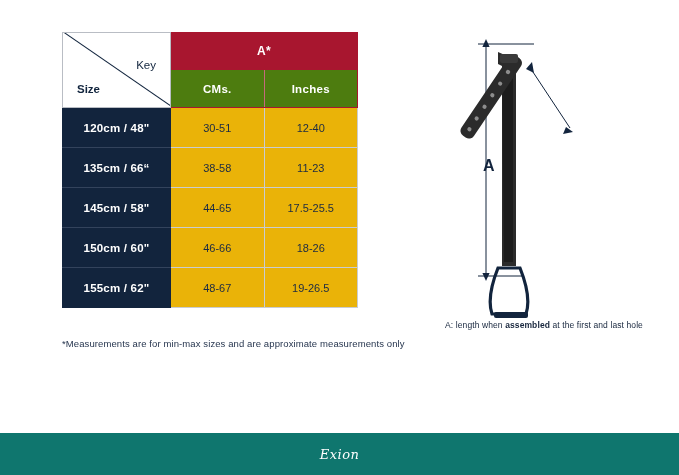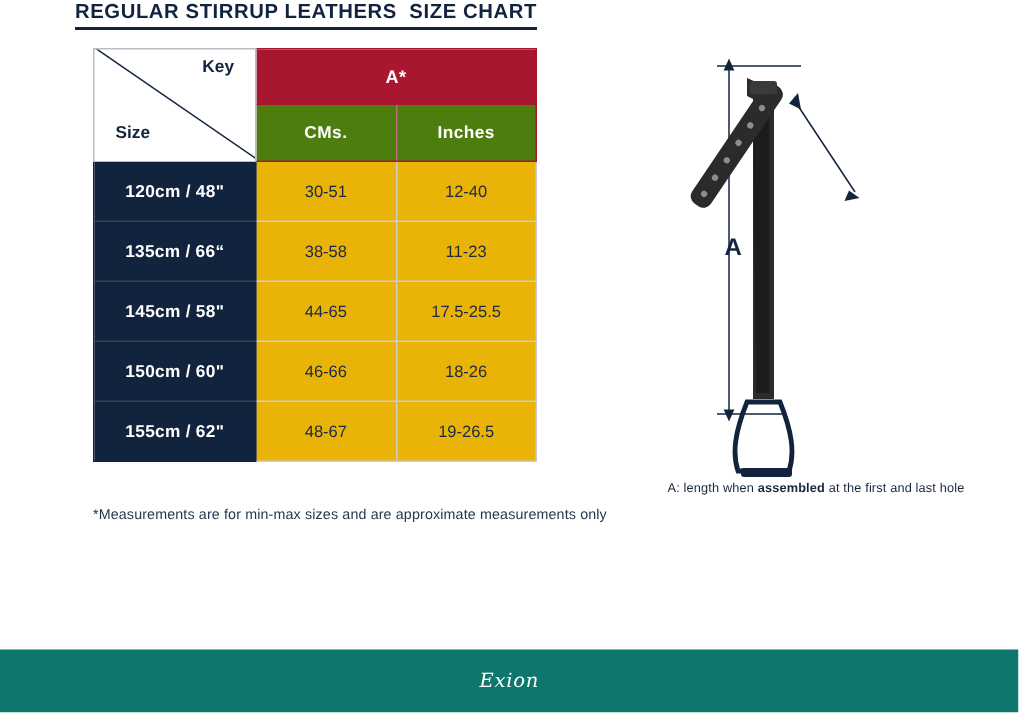--- a/index.html
+++ b/index.html
@@ -66,23 +66,23 @@
     content: "";
     position: absolute;
     left: -6px; top: -6px;
     width: 140px; height: 108px;
     border-top: 1px solid #11243d;
     transform-origin: 0 0;
     transform: rotate(34.5deg);
   }
   .corner .key-label {
     position: absolute;
-    right: 14px; top: 6px;
-    font-size: 11.5px;
-    font-weight: bold;
+    right: 14px; top: 26px;
+    font-size: 11.5px;
+    font-weight: normal;
     color: #11243d;
   }
   .corner .size-label {
     position: absolute;
     left: 14px; bottom: 12px;
     font-size: 11.5px;
     font-weight: bold;
     color: #11243d;
     text-align: right;
   }
@@ -178,21 +178,20 @@
     font-size: 13px;
     font-style: italic;
     letter-spacing: 0.5px;
   }
 </style>
 </head>
 <body>
 
 <div id="page">
 
-  <div id="title">REGULAR STIRRUP LEATHERS  SIZE CHART</div>
 
   <div id="table-wrap">
     <table class="size-chart">
       <tbody>
         <tr>
           <td class="corner" rowspan="2">
             <div class="diag"></div>
             <div class="key-label">Key</div>
             <div class="size-label">Size</div>
           </td>

